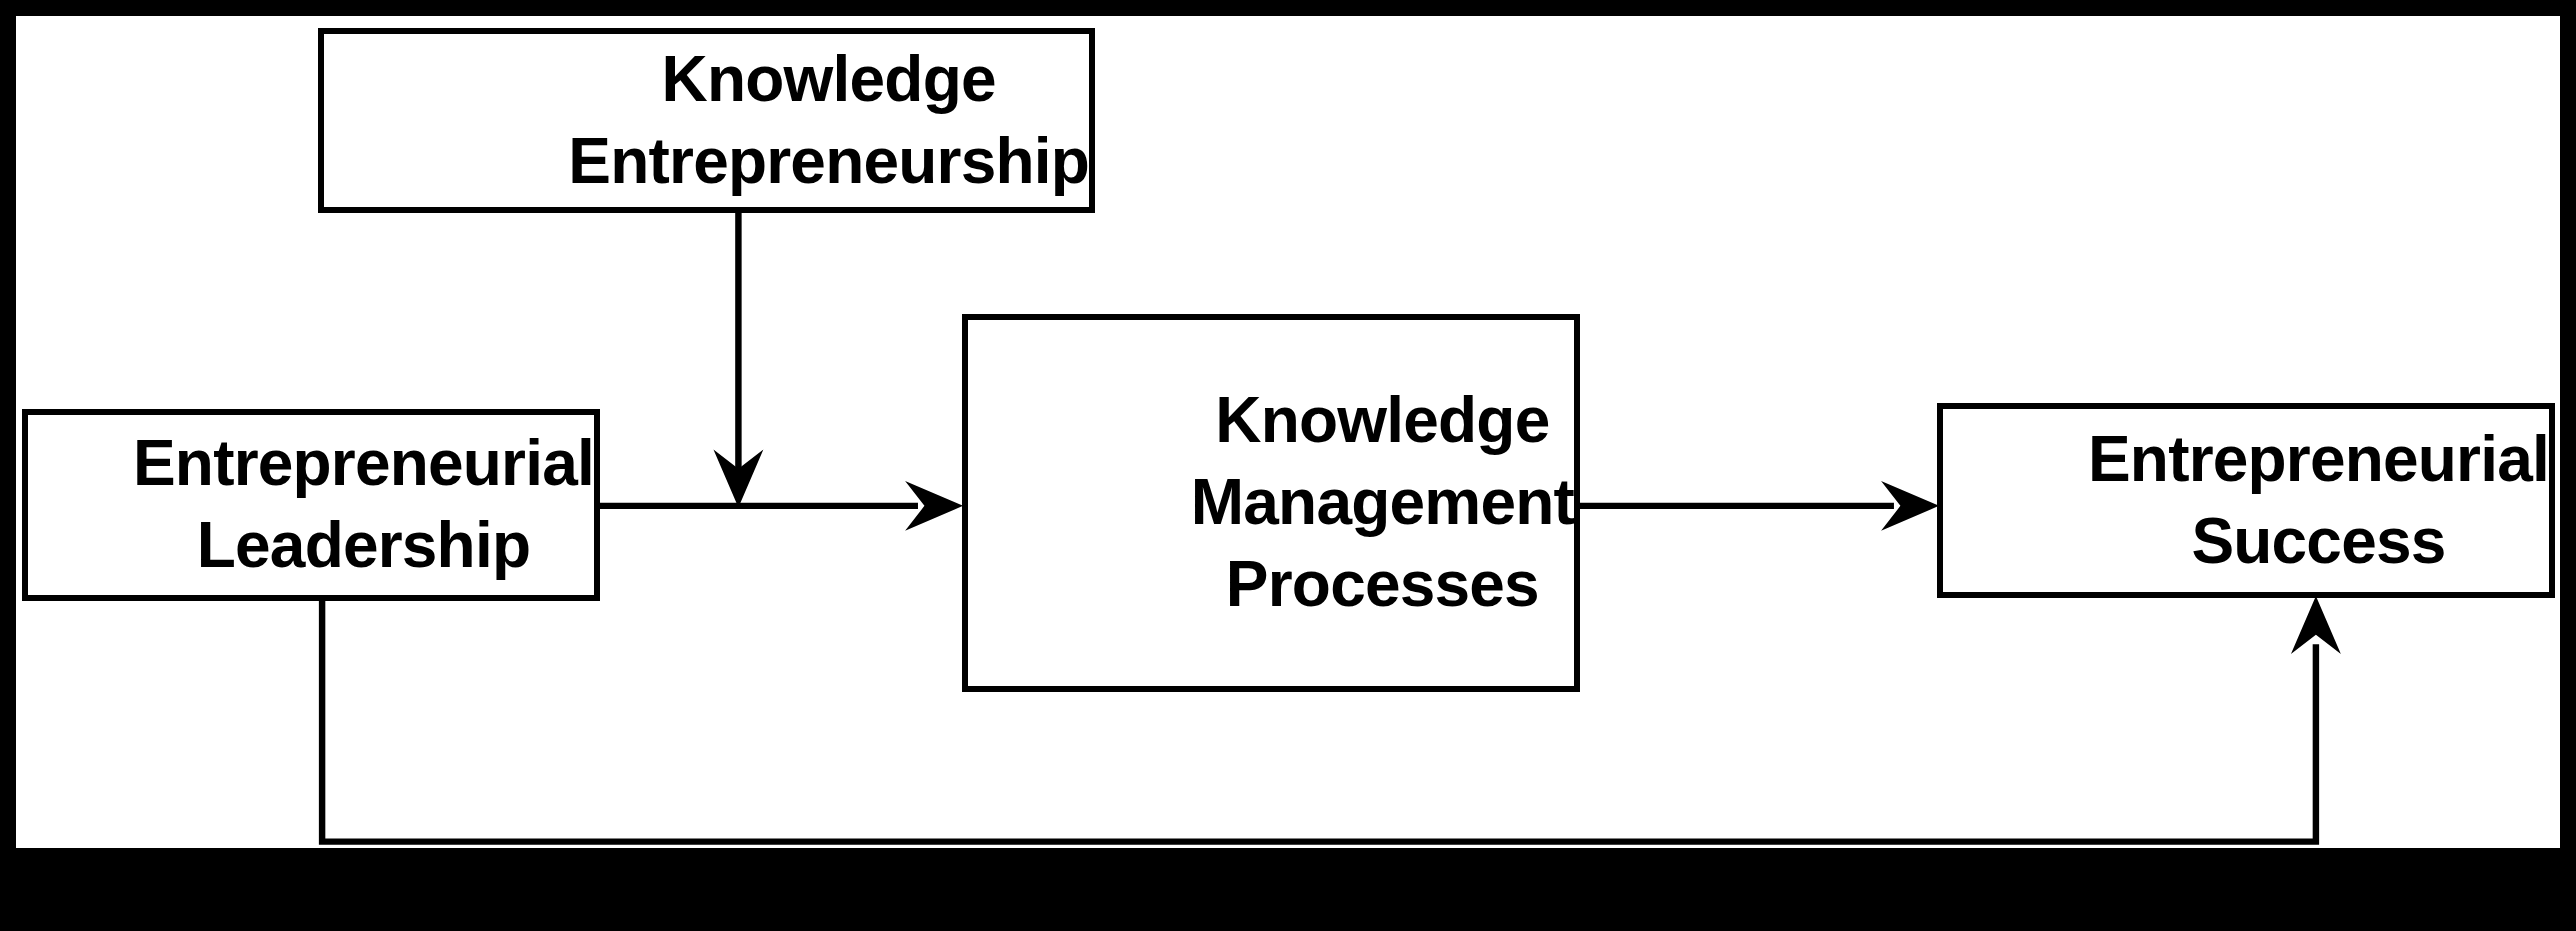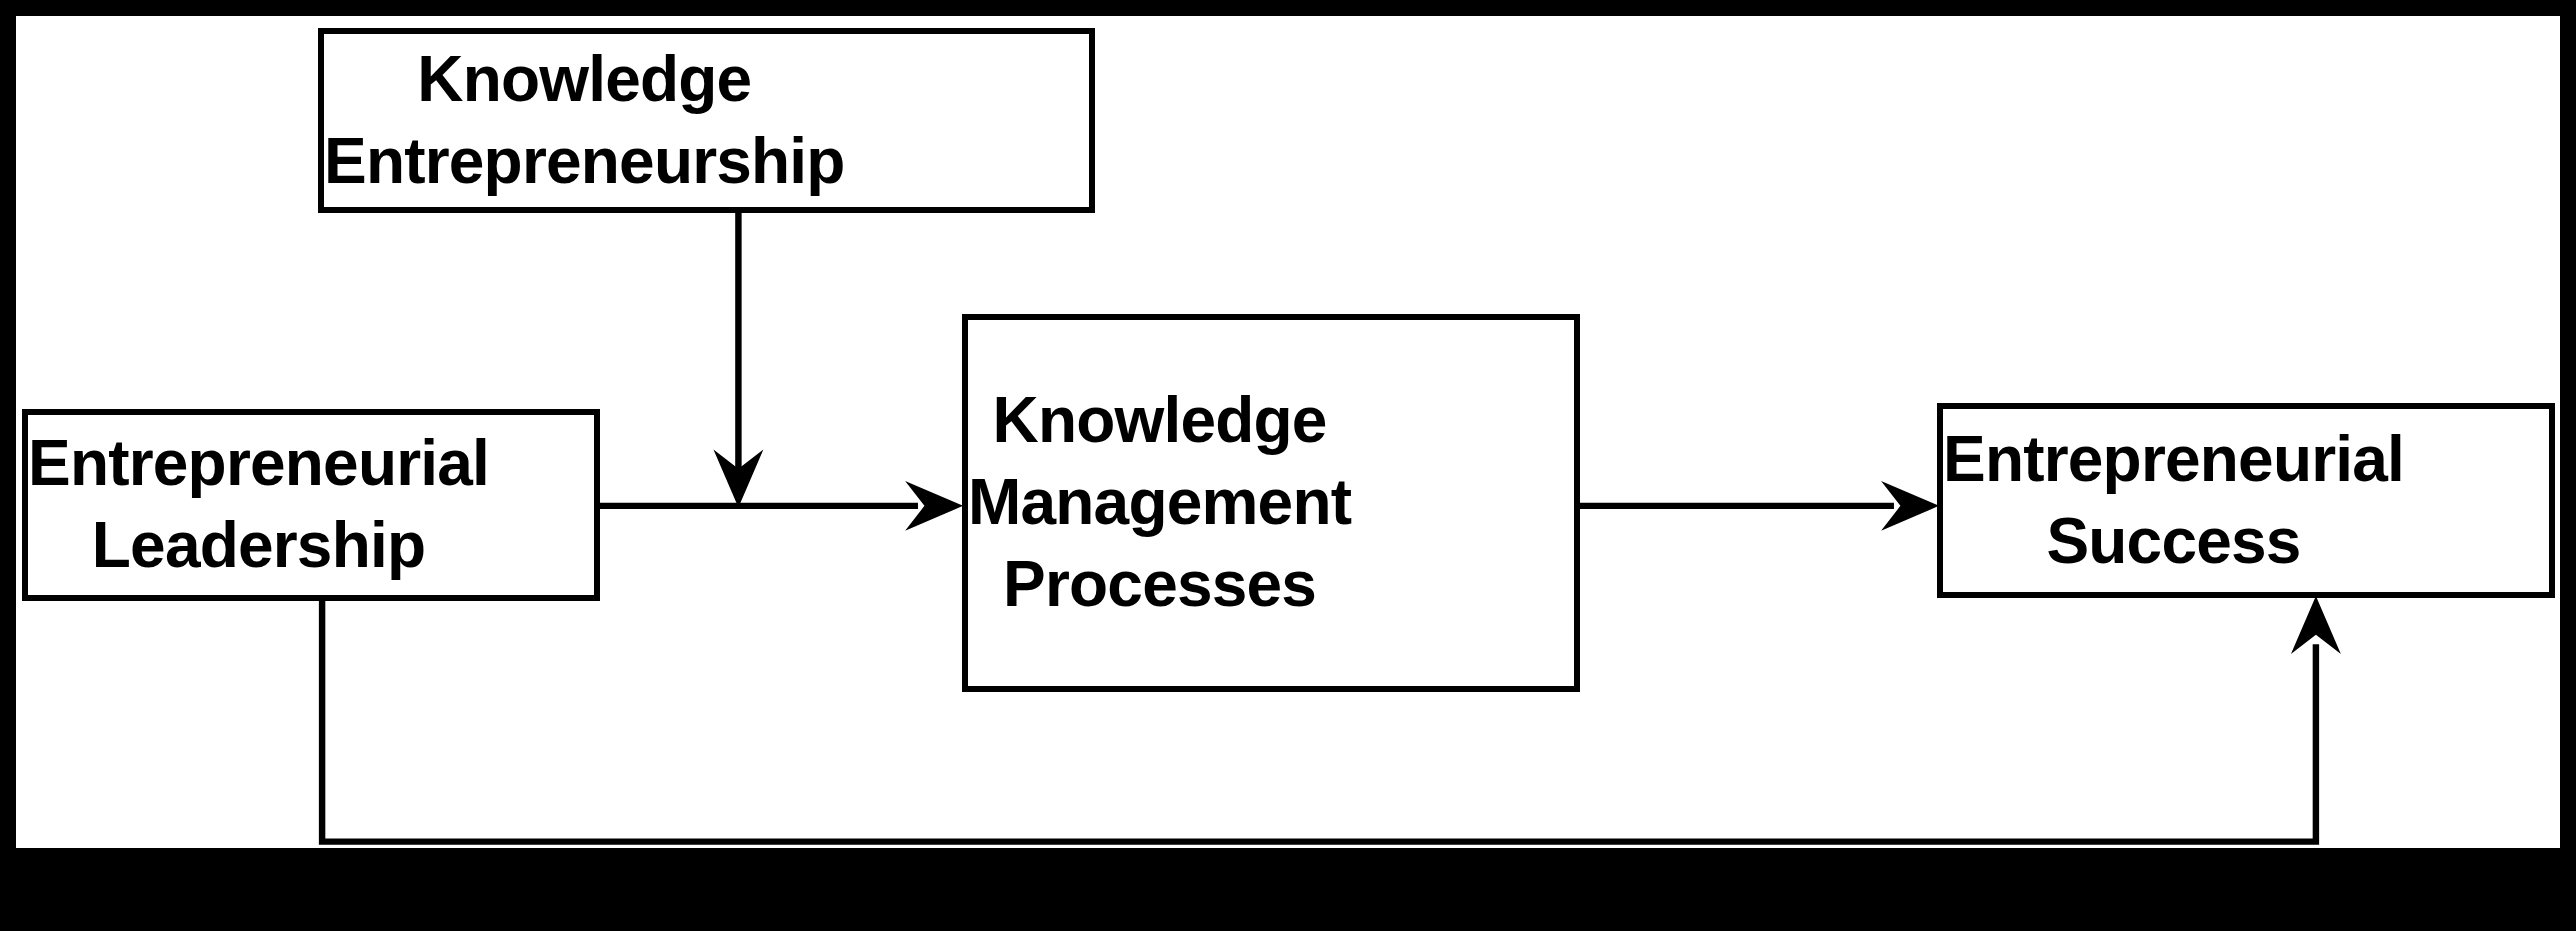--- a/index.html
+++ b/index.html
@@ -33,21 +33,21 @@
     height: 932px;
     z-index: 1;
   }
   .node {
     position: absolute;
     box-sizing: border-box;
     border: 6.4px solid #000000;
     background: #ffffff;
     display: flex;
     align-items: center;
-    justify-content: flex-start;
+    justify-content: flex-end;
     z-index: 2;
   }
   .node-label {
     white-space: pre-line;
     text-align: center;
     font-weight: bold;
     font-size: 64px;
     line-height: 1.28;
     color: #000000;
     letter-spacing: -0.8px;

